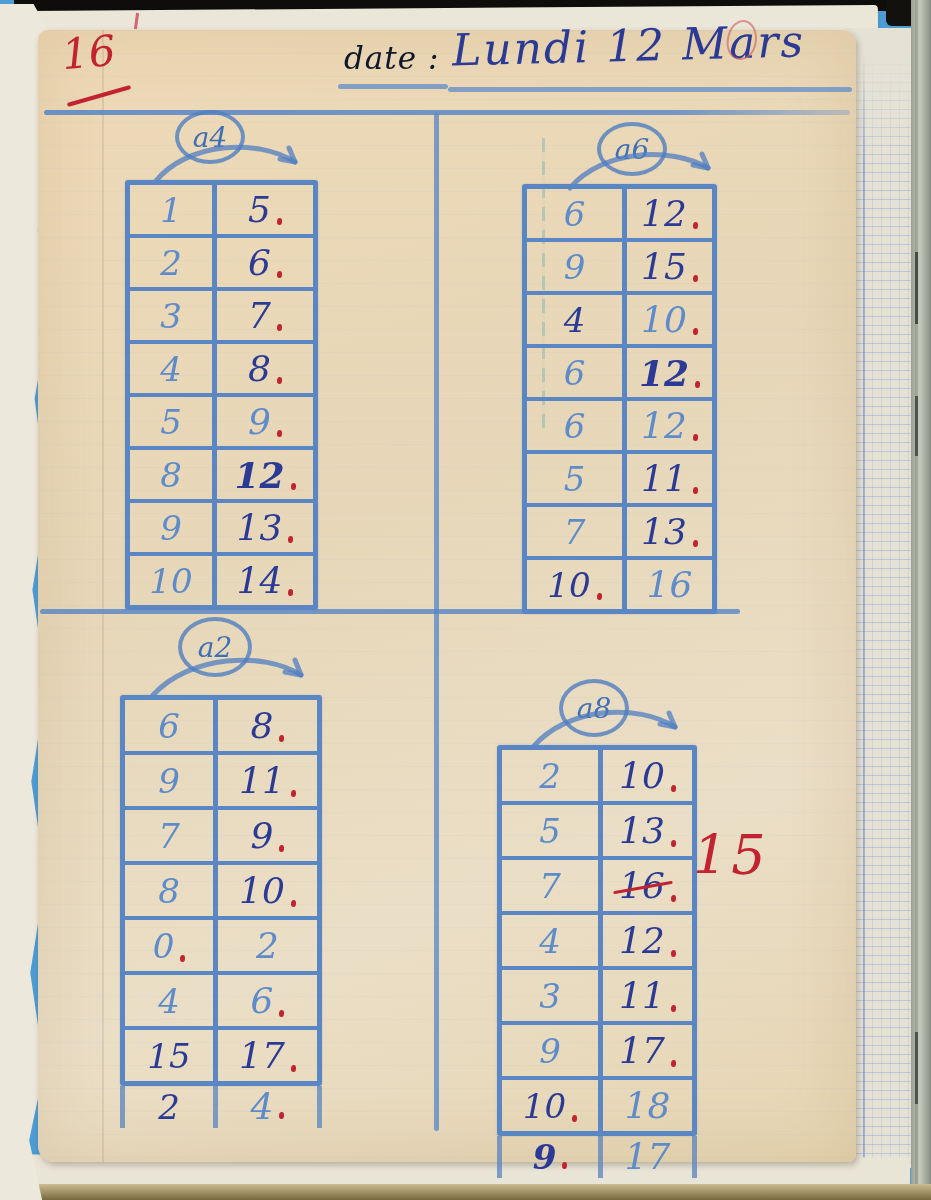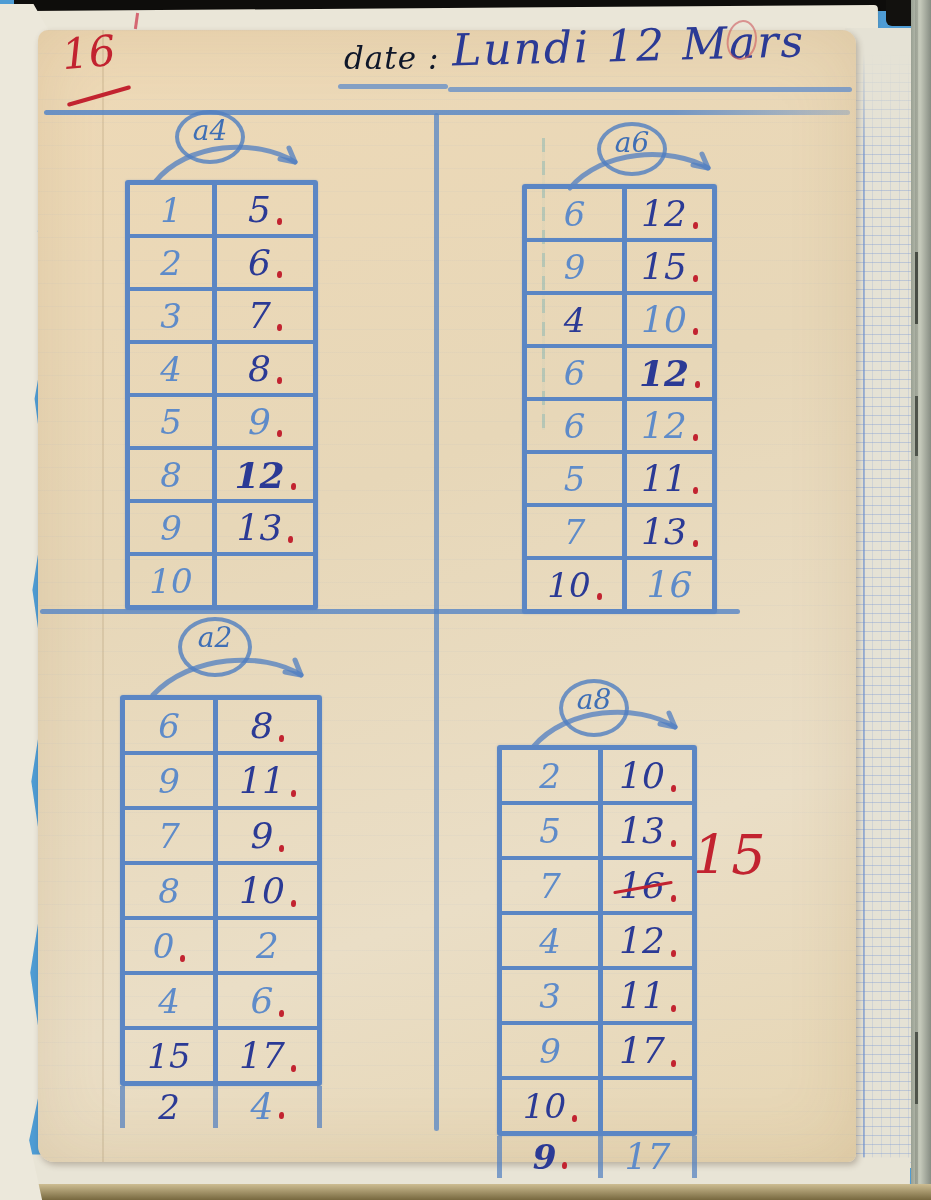--- a/index.html
+++ b/index.html
@@ -49,21 +49,21 @@
   
   .hdiv1{left:44px;top:110px;width:806px;height:5px;border-radius:3px;
      background:linear-gradient(to right, rgba(85,133,198,.85) 0%, rgba(85,133,198,.8) 78%, rgba(85,133,198,.3));}
   .vdiv{left:434px;top:113px;width:5px;height:1018px;background:rgba(85,133,198,.75);border-radius:3px;}
   .hdiv2{left:40px;top:609px;width:700px;height:5px;background:rgba(85,133,198,.8);border-radius:3px;}
   .teal-streak{left:542px;top:138px;width:3px;height:292px;opacity:.8;
      background:repeating-linear-gradient(to bottom, rgba(70,160,175,.38) 0 14px, rgba(70,160,175,.06) 14px 23px);}
 
   
   .tblock{position:absolute;}
-  .opcircle{position:absolute;display:flex;justify-content:center;
+  .opcircle{position:absolute;display:flex;align-items:center;justify-content:center;
      border:4px solid rgba(79,126,193,.8);border-radius:50%;
      color:#3f6fb5;font-size:28px;font-style:italic;}
   .arc{position:absolute;overflow:visible;}
   .arc path{stroke:rgba(79,126,193,.75);stroke-width:5;fill:none;stroke-linecap:round;}
   .tbody{position:relative;}
   .vtable{display:inline-block;border:5px solid var(--crayon-blue,#5b86c4);border-radius:3px;box-shadow:0 0 2px rgba(79,126,193,.35);}
   .trow{display:flex;height:var(--rowH);border-top:4px solid var(--crayon-blue,#5b86c4);}
   .vtable .trow:first-child{border-top:none;}
   .cell{display:flex;align-items:center;justify-content:center;}
   .cell-a{width:var(--colA);border-right:5px solid var(--crayon-blue,#5b86c4);}
@@ -172,20 +172,24 @@
               <span class="num ink-light">9</span>
             </div>
             <div class="cell cell-b">
               <span class="num ink-dark">13</span>
               <span class="rdot"></span>
             </div>
           </div><div class="trow">
             <div class="cell cell-a">
               <span class="num ink-light">10</span>
             </div>
+            <div class="cell cell-b">
+              <span class="num ink-dark">14</span>
+              <span class="rdot"></span>
+            </div>
           </div></div>
     </div>
   </div>
 
   <div class="tblock" style="left:498px;top:184px;margin-left:24px;--colA:95px;--colB:85px;--rowH:49px;">
     <div class="opcircle" style="left:75px;top:-62px;width:62px;height:46px;">
       <span>a6</span>
     </div>
     <svg class="arc" style="left:40px;top:-40px;" width="160" height="48" viewBox="0 0 160 48">
       <path d="M8,44 C40,6 108,2 146,24"></path>
@@ -392,20 +396,23 @@
             </div>
             <div class="cell cell-b">
               <span class="num ink-dark">17</span>
               <span class="rdot"></span>
             </div>
           </div><div class="trow">
             <div class="cell cell-a">
               <span class="num ink-dark">10</span>
               <span class="rdot"></span>
             </div>
+            <div class="cell cell-b">
+              <span class="num ink-light">18</span>
+            </div>
           </div></div>
     <div class="trow overflow">
           <div class="cell cell-a">
             <span class="num ink-dark bold">9</span>
             <span class="rdot"></span>
           </div>
           <div class="cell cell-b">
             <span class="num ink-light">17</span>
           </div>
         </div></div>

